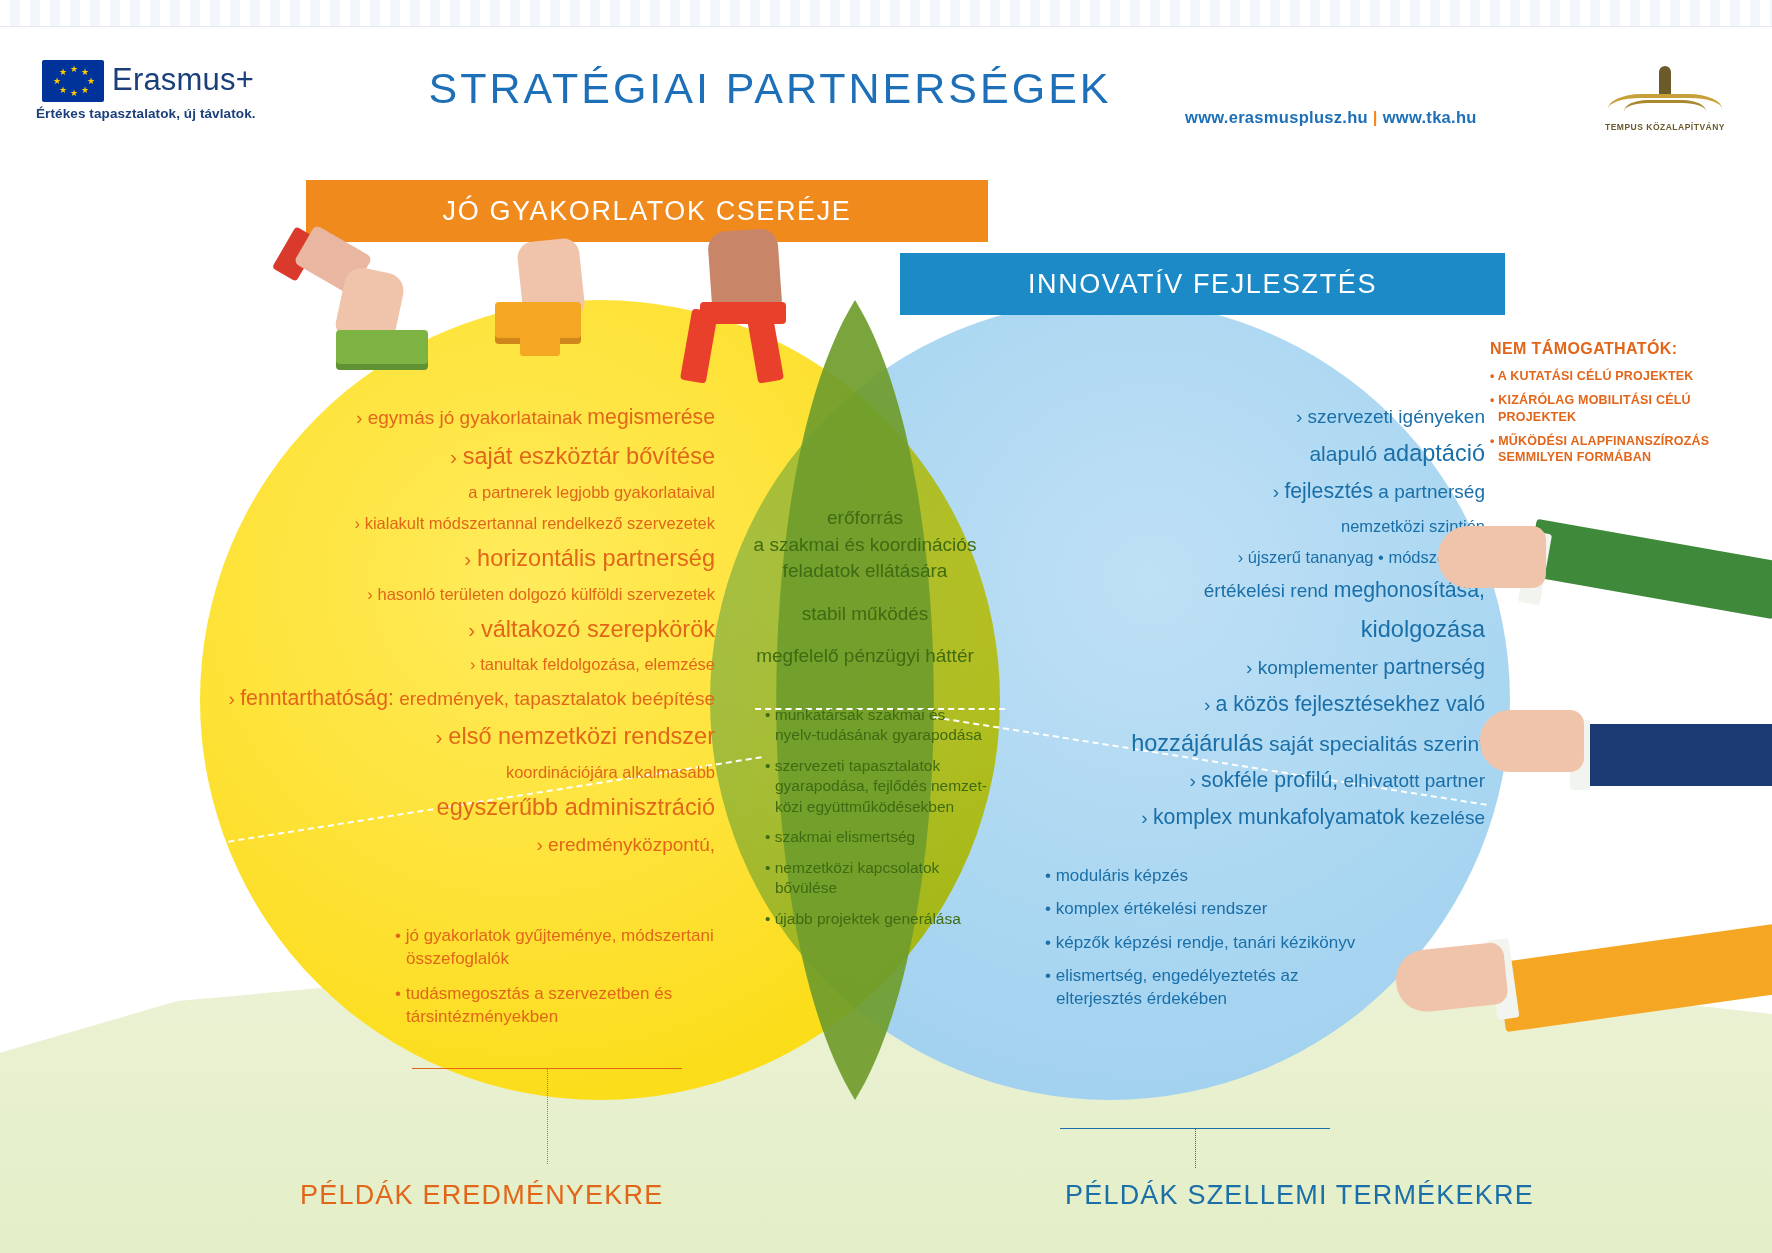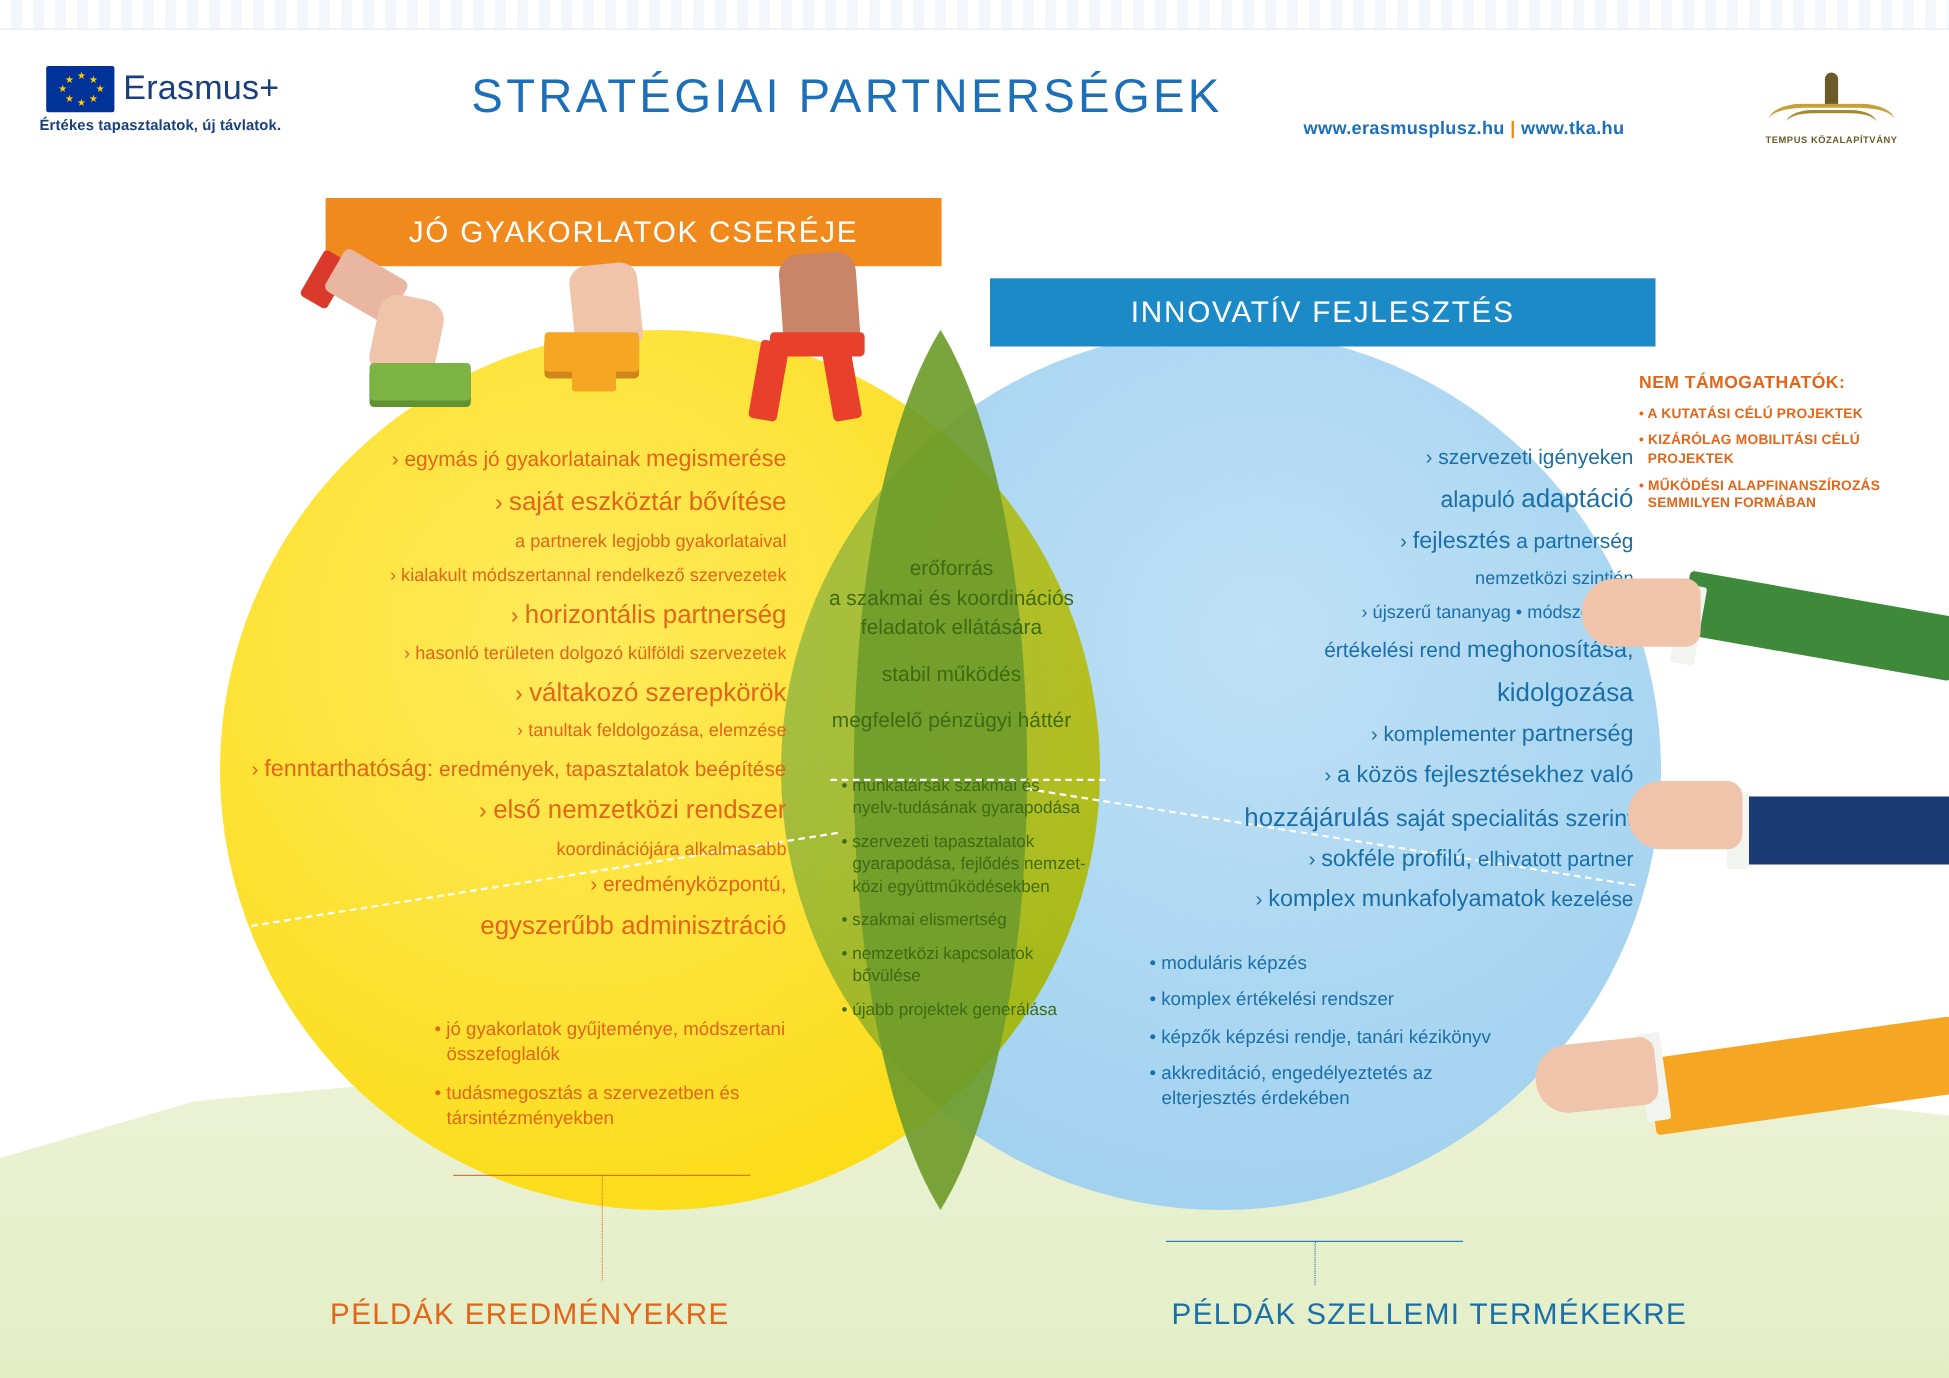--- a/index.html
+++ b/index.html
@@ -79,21 +79,21 @@
     z-index:3;pointer-events:none;
   }
   
   .dash-line{position:absolute;border-top:2px dashed #ffffff;z-index:4;}
 
   
   .banner{
     position:absolute;color:#fff;font-size:27px;letter-spacing:1.6px;text-align:center;
     display:flex;align-items:center;justify-content:center;z-index:8;
   }
-  #banner-orange{left:296px;top:180px;width:560px;height:62px;background:#f08a1d;}
+  #banner-orange{left:306px;top:180px;width:682px;height:62px;background:#f08a1d;}
   #banner-blue{left:900px;top:253px;width:605px;height:62px;background:#1d8ac8;}
 
   
   .col{position:absolute;z-index:7;}
   #left-list{left:195px;top:405px;width:520px;text-align:right;color:#e2661a;}
   #left-list .li{margin-bottom:11px;line-height:1.22;}
   #left-list .sm{font-size:16.5px;}
   #left-list .md{font-size:19px;}
   #left-list .lg{font-size:21px;}
   #left-list .chev{font-weight:400;}
@@ -219,22 +219,22 @@
     <div class="li lg"><span class="chev">› </span><span style="font-size: 1.12em;">saját eszköztár bővítése</span></div>
     <div class="li sm"><span>a partnerek legjobb gyakorlataival</span></div>
     <div class="li sm"><span class="chev">› </span><span>kialakult módszertannal rendelkező szervezetek</span></div>
     <div class="li lg"><span class="chev">› </span><span style="font-size: 1.12em;">horizontális partnerség</span></div>
     <div class="li sm"><span class="chev">› </span><span>hasonló területen dolgozó külföldi szervezetek</span></div>
     <div class="li lg"><span class="chev">› </span><span style="font-size: 1.12em;">váltakozó szerepkörök</span></div>
     <div class="li sm"><span class="chev">› </span><span>tanultak feldolgozása, elemzése</span></div>
     <div class="li md"><span class="chev">› </span><span style="font-size: 1.12em;">fenntarthatóság:</span><span> eredmények, tapasztalatok beépítése</span></div>
     <div class="li lg"><span class="chev">› </span><span style="font-size: 1.12em;">első nemzetközi rendszer</span></div>
     <div class="li sm"><span>koordinációjára alkalmasabb</span></div>
+    <div class="li lg"><span style="font-size: 1.12em;">egyszerűbb adminisztráció</span></div>
     <div class="li md"><span class="chev">› </span><span>eredményközpontú,</span></div>
-    <div class="li lg"><span style="font-size: 1.12em;">egyszerűbb adminisztráció</span></div>
   </div>
 <div class="col" id="left-bullets">
     <div>• jó gyakorlatok gyűjteménye, módszertani összefoglalók</div>
     <div>• tudásmegosztás a szervezetben és társintézményekben</div>
   </div>
 
 <div class="col" id="mid-top">
     <div class="group">
       <div>erőforrás</div>
       <div>a szakmai és koordinációs</div>
@@ -266,21 +266,21 @@
     <div class="li md"><span class="chev">› </span><span>komplementer </span><span style="font-size: 1.12em;">partnerség</span></div>
     <div class="li md"><span class="chev">› </span><span style="font-size: 1.12em;">a közös fejlesztésekhez való</span></div>
     <div class="li lg"><span style="font-size: 1.12em;">hozzájárulás</span><span> saját specialitás szerint</span></div>
     <div class="li md"><span class="chev">› </span><span style="font-size: 1.12em;">sokféle profilú,</span><span> elhivatott partner</span></div>
     <div class="li md"><span class="chev">› </span><span style="font-size: 1.12em;">komplex munkafolyamatok</span><span> kezelése</span></div>
   </div>
 <div class="col" id="right-bullets">
     <div>• moduláris képzés</div>
     <div>• komplex értékelési rendszer</div>
     <div>• képzők képzési rendje, tanári kézikönyv</div>
-    <div>• akkreditáció, engedélyeztetés az elterjesztés érdekében</div>
+    <div>• elismertség, engedélyeztetés az elterjesztés érdekében</div>
   </div>
 
 <div id="notsupported">
   <div class="hd">NEM TÁMOGATHATÓK:</div>
   <div id="ns-items">
       <div class="li">• A KUTATÁSI CÉLÚ PROJEKTEK</div>
       <div class="li">• KIZÁRÓLAG MOBILITÁSI CÉLÚ PROJEKTEK</div>
       <div class="li">• MŰKÖDÉSI ALAPFINANSZÍROZÁS SEMMILYEN FORMÁBAN</div>
     </div>
 </div>

